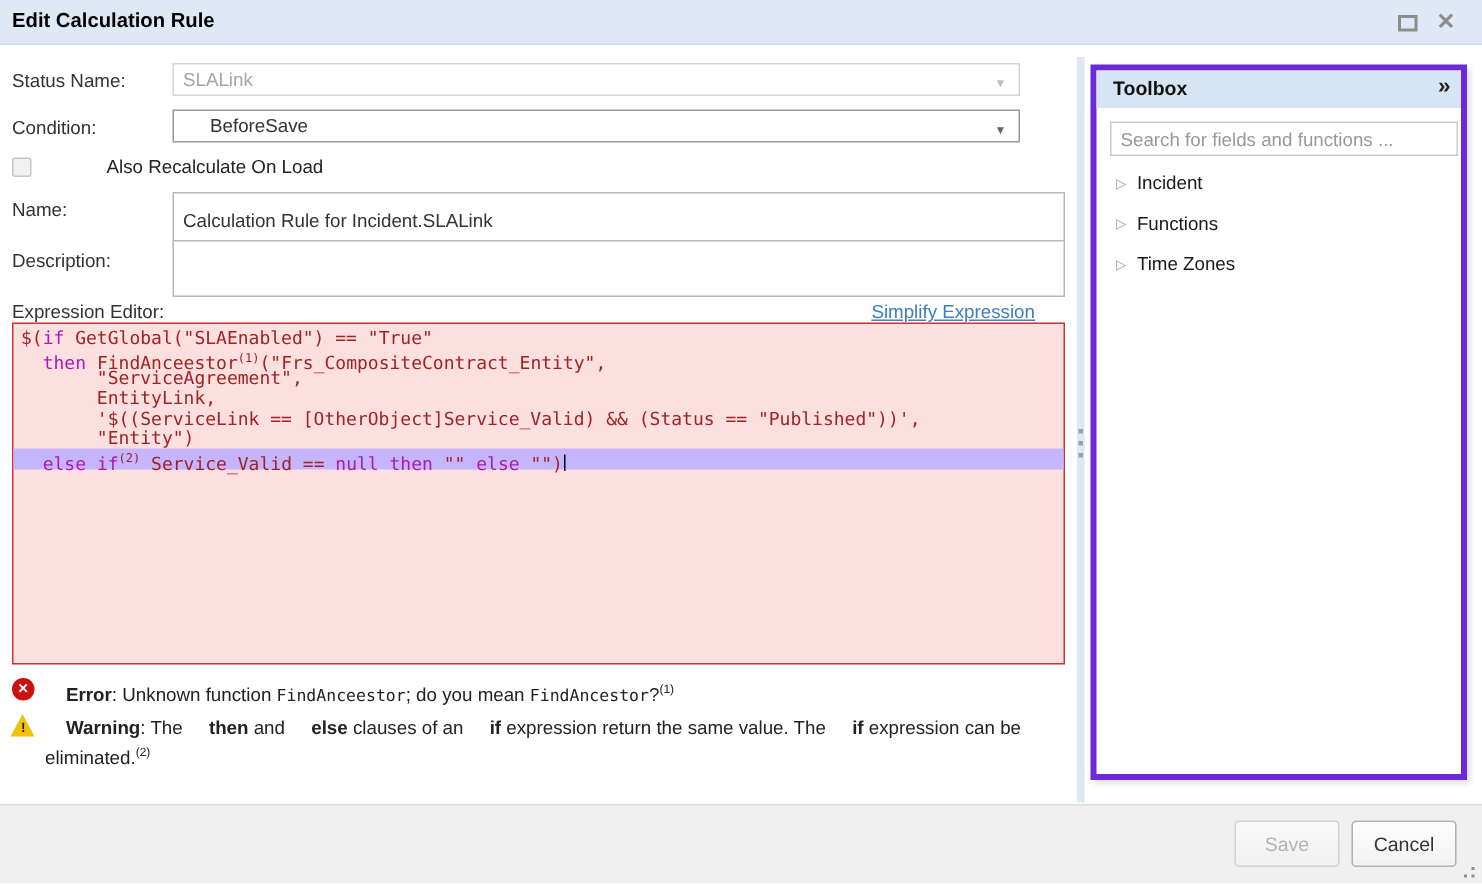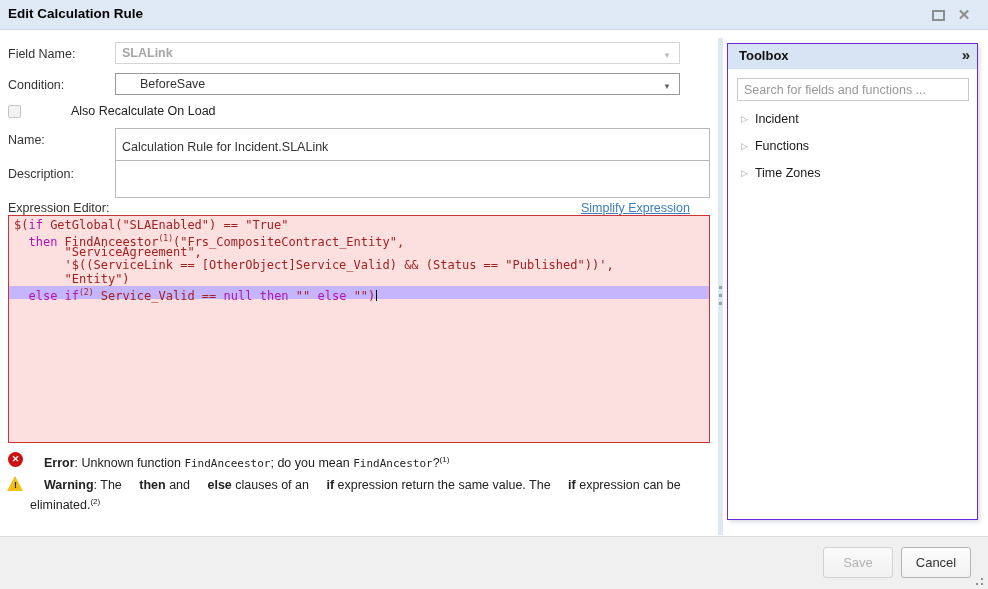--- a/index.html
+++ b/index.html
@@ -21,21 +21,21 @@
   .max-glyph { width:13px; height:11px; border:2px solid #8d8d8d; display:inline-block; }
   .close-btn { width:16px; height:16px; color:#8d8d8d; font-size:15px; font-weight:bold;
     line-height:16px; text-align:center; cursor:pointer; }
   
   .flabel { position:absolute; left:8px; color:#333; }
   .dropdown { position:absolute; left:115px; width:565px; height:22px; background:#fff;
     padding:3px 22px 0 6px; }
   .dd-arrow { position:absolute; right:8px; top:8px; font-size:8px; }
   .dd-enabled { border:1px solid #999; color:#333;padding-left:24px; }
   .dd-enabled .dd-arrow { color:#666; }
-  .dd-disabled { border:1px solid #d5d5d5; color:#a6a6a6;font-weight:bold; }
+  .dd-disabled { border:1px solid #d5d5d5; color:#a6a6a6; }
   .dd-disabled .dd-arrow { color:#bdbdbd; }
   .checkbox { position:absolute; left:8px; top:105px; width:13px; height:13px;
     border:1px solid #c5c5c5; background:#f2f2f2; border-radius:2px; }
   .cb-label { position:absolute; left:27px; top:104px; color:#222;margin-left:44px; }
   .text-input { position:absolute; left:115px; width:595px; border:1px solid #b9b9b9;
     padding:18px 6px; font-family:"Liberation Sans",sans-serif; font-size:12.5px; color:#333; background:#fff; }
   .link { position:absolute; color:#3c7ebf; text-decoration:underline; cursor:pointer; }
   
   .editor { position:absolute; left:8px; top:215px; width:702px; height:228px;
     border:1px solid #cc3535; background:#fcdfdf; padding-top:3px; cursor:text; }
@@ -61,21 +61,21 @@
   .seg-bold { font-weight:bold;padding-left:14px; }
   .seg-code { font-family:"DejaVu Sans Mono",monospace; font-size:11px; }
   .msg-text sup { font-size:8px; }
   
   .splitter { position:absolute; left:718px; top:38px; width:5px; height:497px;
     background:#dde8f4; cursor:col-resize; }
   .grip { position:absolute; left:1px; top:248px; }
   .grip i { display:block; width:3px; height:3px; background:#92a3b4; margin-bottom:5px; }
   
   .toolbox { position:absolute; left:727px; top:43px; width:251px; height:477px;
-    background:#fff; border:1px solid #6d28d9; box-shadow:2px 2px 4px rgba(120,130,145,.28); }
+    background:#fff; border:4px solid #6d28d9; box-shadow:2px 2px 4px rgba(120,130,145,.28); }
   .tb-header { position:relative; height:25px; background:#d7e4f3; }
   .tb-title { position:absolute; left:11px; top:4px; font-size:13px; font-weight:bold; color:#111; }
   .tb-collapse { position:absolute; right:9px; top:2px; font-size:15px; font-weight:bold;
     color:#222; cursor:pointer; letter-spacing:-2px; }
   .tb-search { position:absolute; left:9px; top:34px; width:232px; height:23px;
     border:1px solid #c9c9c9; padding:0 6px; font-family:"Liberation Sans",sans-serif;
     font-size:12.5px; color:#333; }
   .tb-search::placeholder { color:#999; }
   .tree { position:absolute; left:0; top:63px; width:100%; }
   .tree-item { position:relative; height:27px; padding:5px 0 0 13px; cursor:pointer; }
@@ -102,21 +102,21 @@
 <div class="titlebar">
   <span class="title">Edit Calculation Rule</span>
   <span class="win-controls">
     <span class="max-btn">
         <span class="max-glyph"></span>
       </span>
     <span class="close-btn">✕</span>
   </span>
 </div>
 
-<span class="flabel" style="top:47px">Field Name:</span>
+<span class="flabel" style="top:47px">Status Name:</span>
 <div class="dropdown dd-disabled" style="top:42px">
   <span>SLALink</span>
   <span class="dd-arrow">▼</span>
 </div>
 
 <span class="flabel" style="top:78px">Condition:</span>
 <div class="dropdown dd-enabled" style="top:73px">
   <span>BeforeSave</span>
   <span class="dd-arrow">▼</span>
 </div>
@@ -130,20 +130,21 @@
 <span class="flabel" style="top:167px">Description:</span>
 <input class="text-input" style="top: 160px; height: 25px;" value="">
 
 <span class="flabel" style="top:201px">Expression Editor:</span>
 <span class="link" style="top:201px;right:298px">Simplify Expression</span>
 
 <div class="editor">
     <div class="code-line"><span class="tk-n">$(</span><span class="tk-k">if</span><span class="tk-n"> GetGlobal("SLAEnabled") == "True"</span></div>
     <div class="code-line"><span class="tk-n">  </span><span class="tk-k">then</span><span class="tk-n"> FindAnceestor</span><sup class="tk-n">(1)</sup><span class="tk-n">("Frs_CompositeContract_Entity",</span></div>
     <div class="code-line"><span class="tk-n">       "ServiceAgreement",</span></div>
+    <div class="code-line"><span class="tk-n">       EntityLink,</span></div>
     <div class="code-line"><span class="tk-n">       '$((ServiceLink == [OtherObject]Service_Valid) &amp;&amp; (Status == "Published"))',</span></div>
     <div class="code-line"><span class="tk-n">       "Entity")</span></div>
     <div class="code-line hl"><span class="tk-n">  </span><span class="tk-k">else</span><span class="tk-n"> </span><span class="tk-k">if</span><sup class="tk-n">(2)</sup><span class="tk-n"> Service_Valid == </span><span class="tk-k">null</span><span class="tk-n"> </span><span class="tk-k">then</span><span class="tk-n"> "" </span><span class="tk-k">else</span><span class="tk-n"> "")</span><span class="caret"></span></div>
   </div>
 
 <span class="msg-icon-err">✕</span>
 <span class="msg-text" style="top:452px"><span class="seg-bold">Error</span><span>: Unknown function </span><span class="seg-code">FindAnceestor</span><span>; do you mean </span><span class="seg-code">FindAncestor</span><span>?</span><sup>(1)</sup></span>
 
 <span class="warn-icon">
   <i class="warn-tri"></i>

